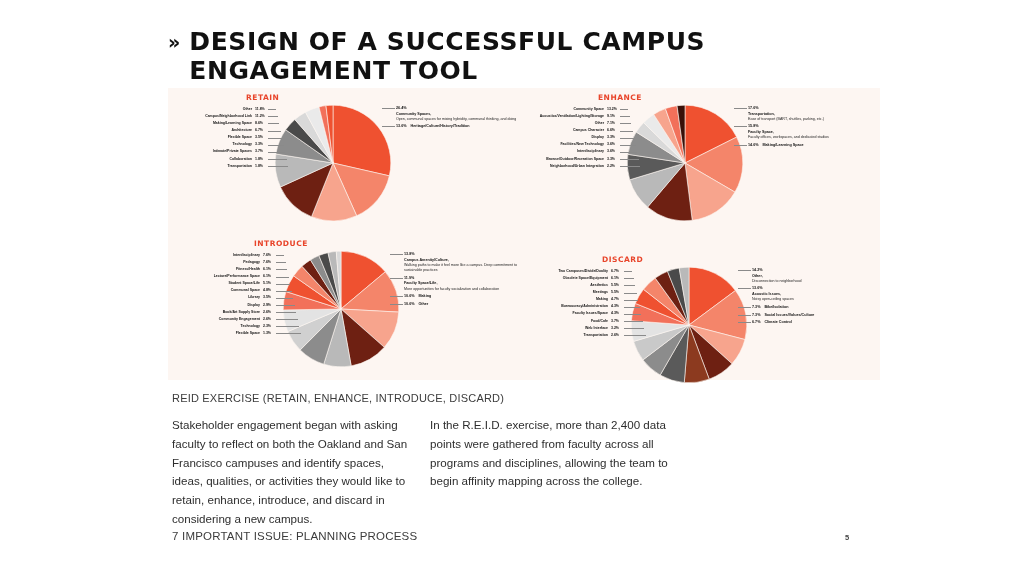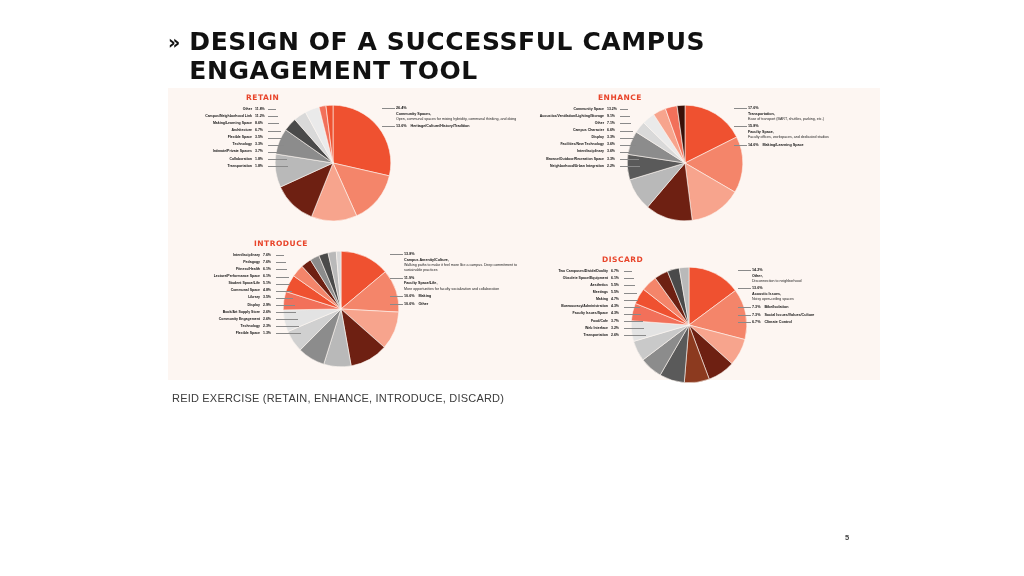--- a/index.html
+++ b/index.html
@@ -476,15 +476,18 @@
         <span class="leader" style="left: 214px; top: 20px; width: 13px;"></span>
         <span class="leader" style="left: 214px; top: 38px; width: 13px;"></span>
         <span class="leader" style="left: 214px; top: 57px; width: 13px;"></span>
         <span class="leader" style="left: 214px; top: 65px; width: 13px;"></span>
         <span class="leader" style="left: 214px; top: 72px; width: 13px;"></span>
       </div>
 
   </div>
 
   <div class="cap">REID EXERCISE (RETAIN, ENHANCE, INTRODUCE, DISCARD)</div>
+  <div class="col col-a">Stakeholder engagement began with asking faculty to reflect on both the Oakland and San Francisco campuses and identify spaces, ideas, qualities, or activities they would like to retain, enhance, introduce, and discard in considering a new campus.</div>
+  <div class="col col-b">In the R.E.I.D. exercise, more than 2,400 data points were gathered from faculty across all programs and disciplines, allowing the team to begin affinity mapping across the college.</div>
+  <div class="footer">7 IMPORTANT ISSUE: PLANNING PROCESS</div>
   <div class="pageno">5</div>
 
 </div>
 
 </body></html>

